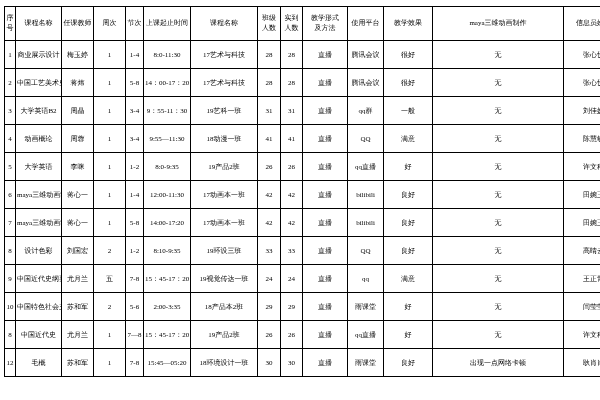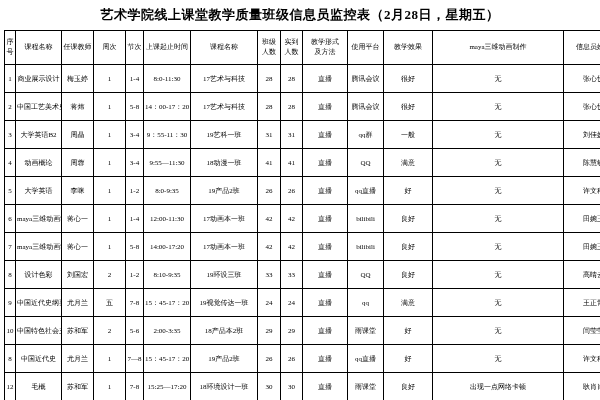--- a/index.html
+++ b/index.html
@@ -42,21 +42,20 @@
   }
   table.monitor td{
     height:27px;
     white-space:nowrap;
   }
 </style>
 </head>
 <body>
 
 <div class="page">
-  <div class="title">艺术学院线上课堂教学质量班级信息员监控表（2月28日，星期五）</div>
   <table class="monitor">
     <colgroup>
         <col style="width: 11px;">
         <col style="width: 46px;">
         <col style="width: 32px;">
         <col style="width: 32px;">
         <col style="width: 18px;">
         <col style="width: 47px;">
         <col style="width: 67px;">
         <col style="width: 23px;">
@@ -264,21 +263,21 @@
           <td>好</td>
           <td>无</td>
           <td>许文科</td>
         </tr>
         <tr>
           <td>12</td>
           <td>毛概</td>
           <td>苏和军</td>
           <td>1</td>
           <td>7-8</td>
-          <td>15:25—17:20</td>
+          <td>15:45—05:20</td>
           <td>18环境设计一班</td>
           <td>30</td>
           <td>30</td>
           <td>直播</td>
           <td>雨课堂</td>
           <td>良好</td>
           <td>出现一点网络卡顿</td>
           <td>耿肖肖</td>
         </tr>
       </tbody>

